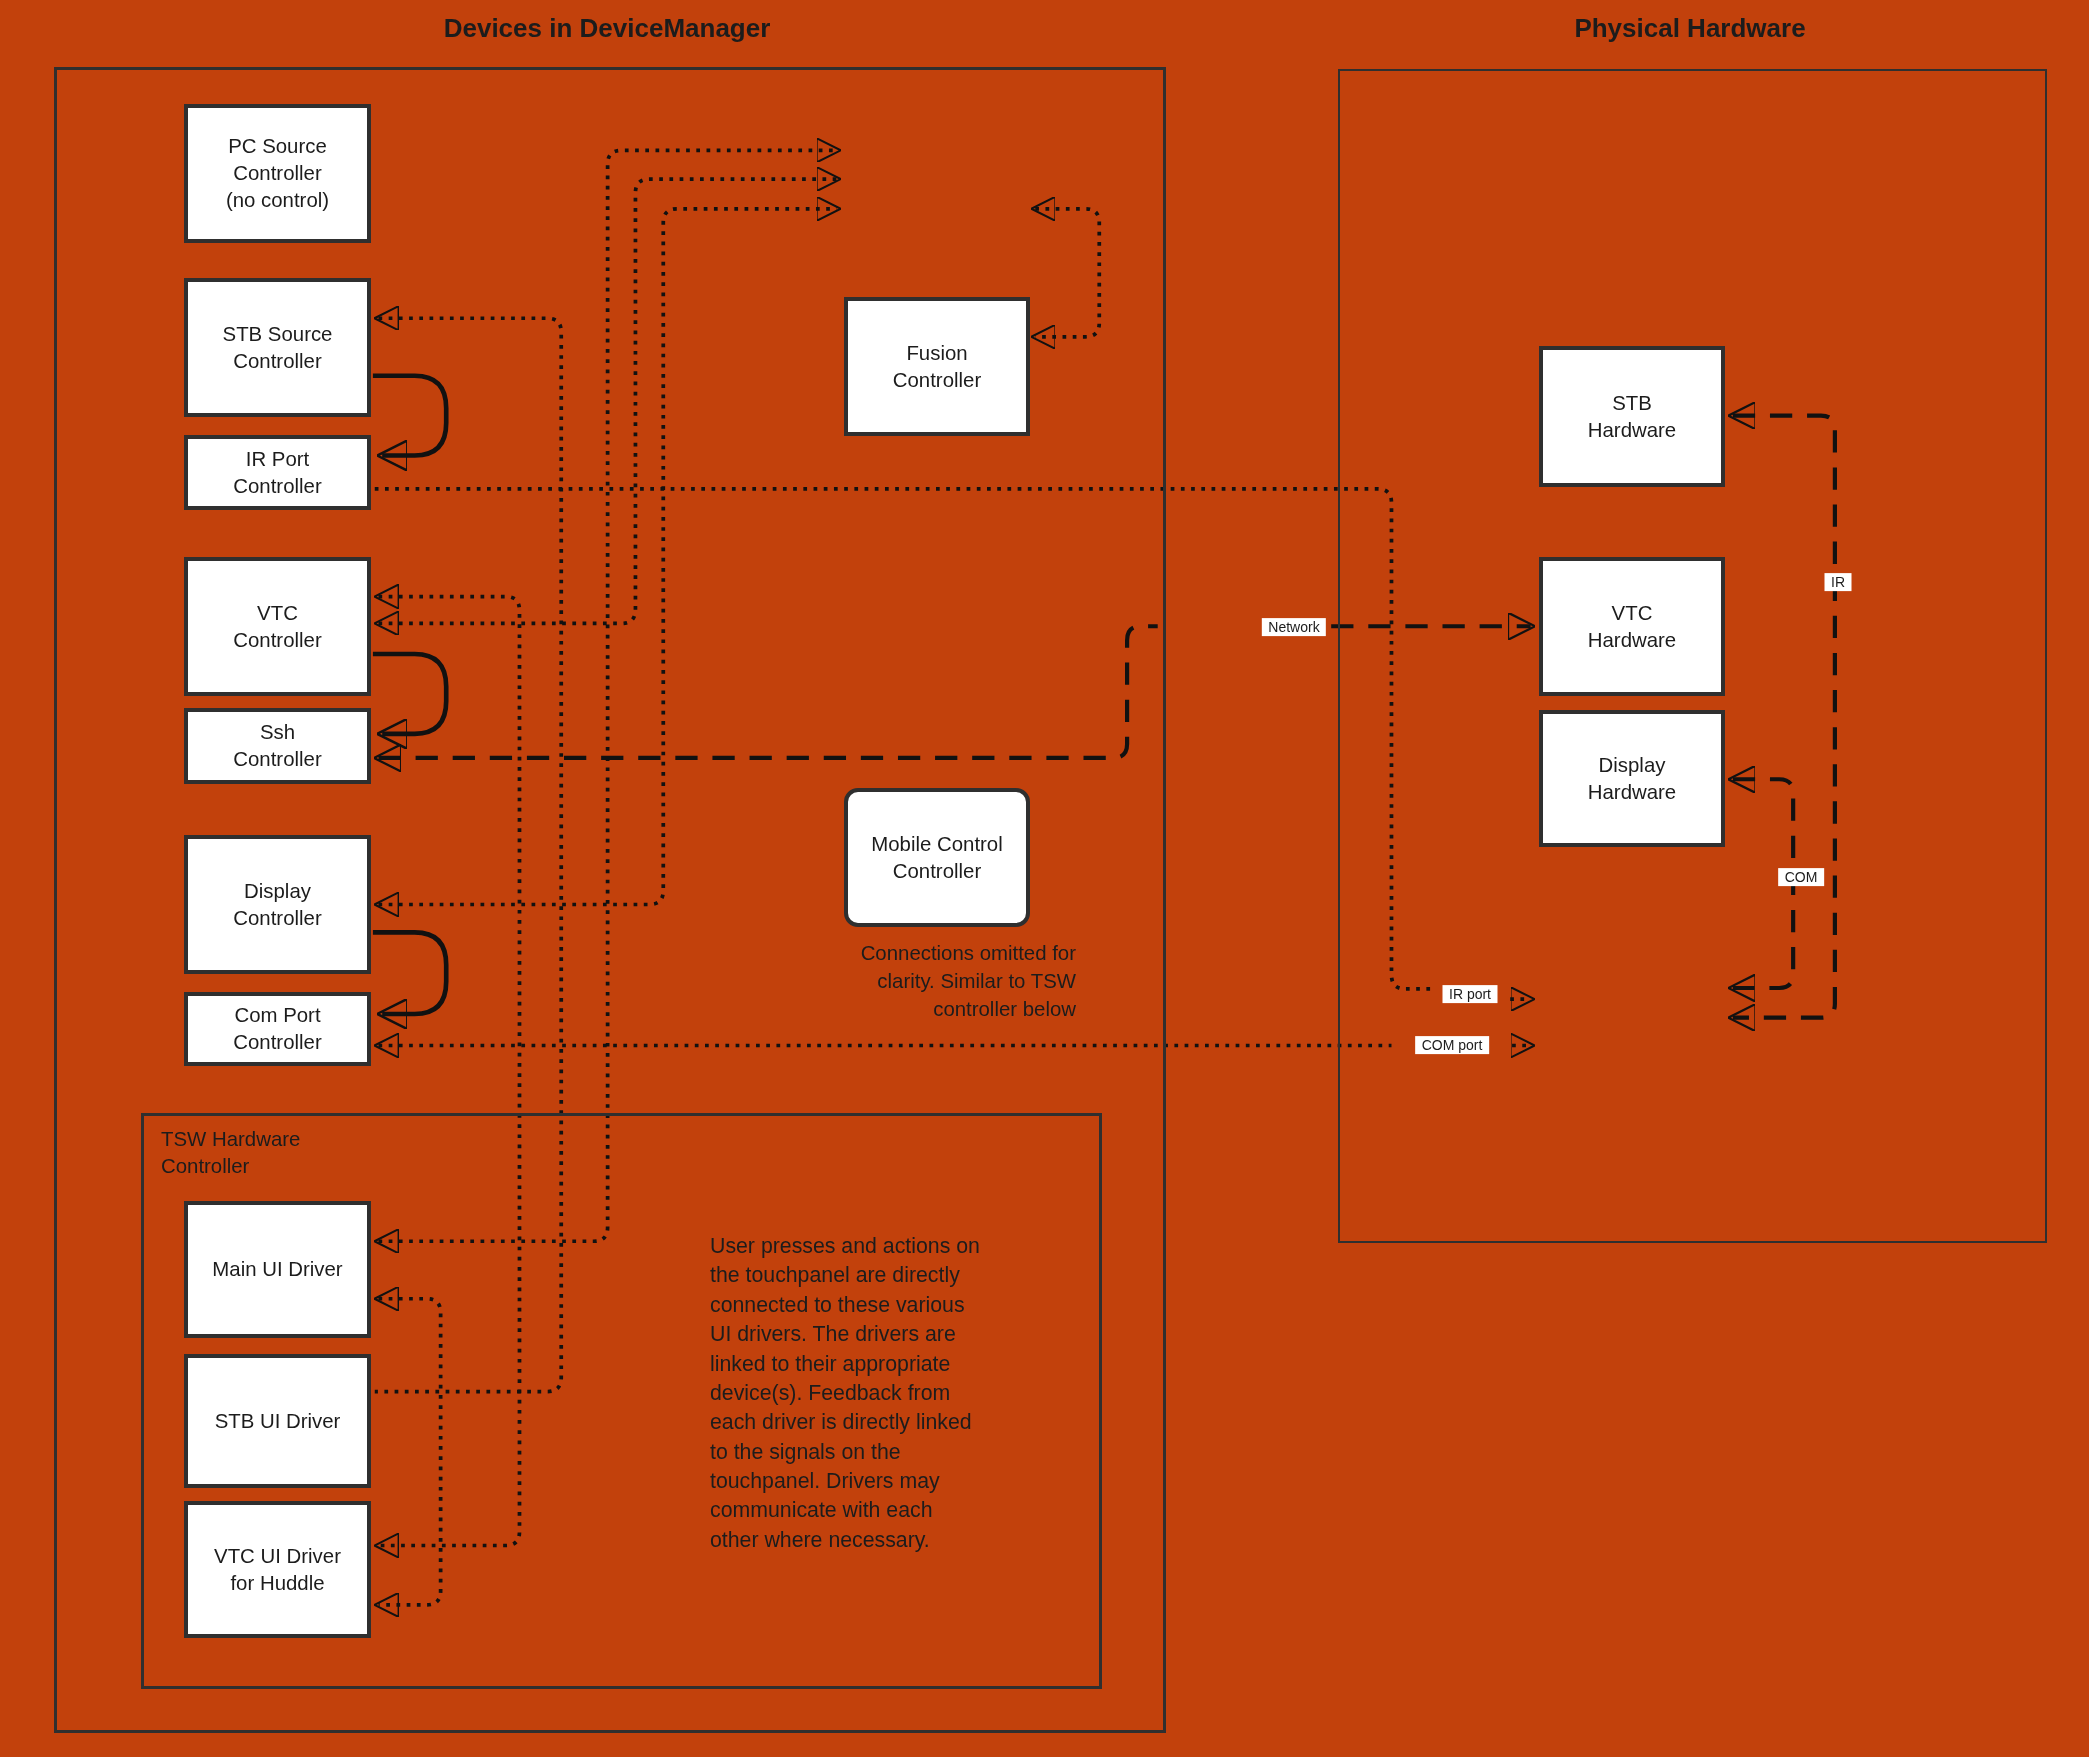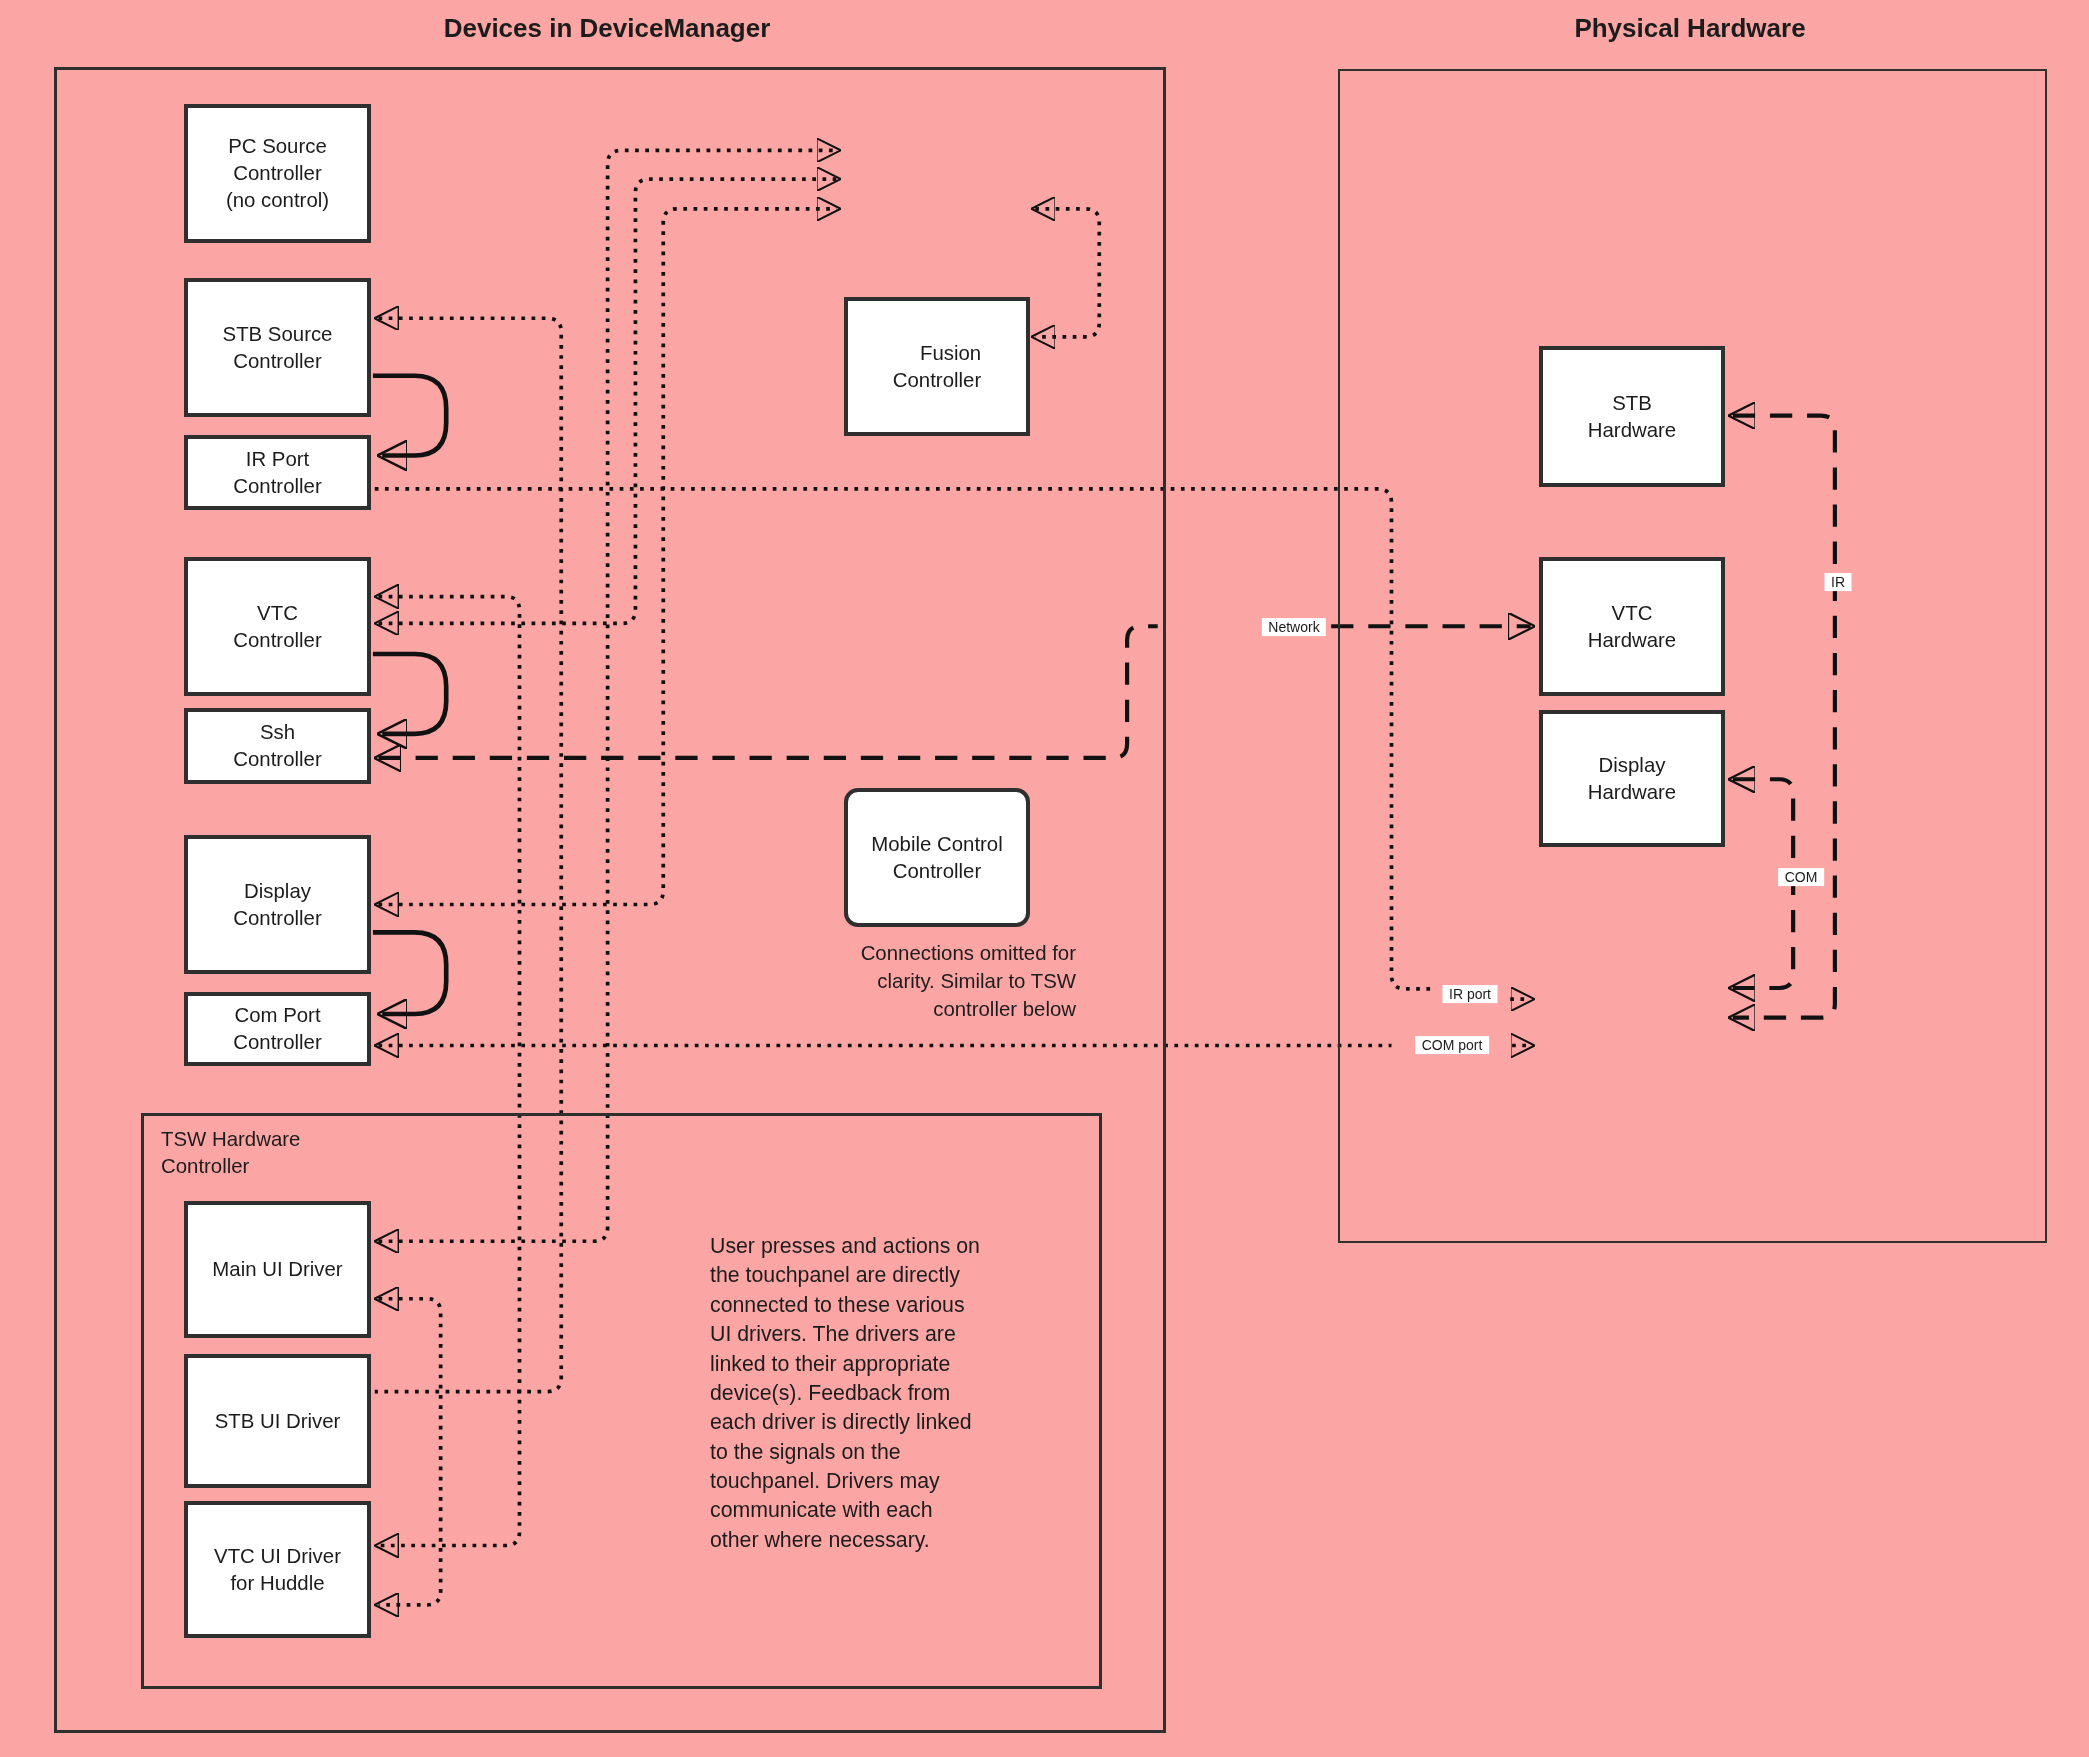--- a/index.html
+++ b/index.html
@@ -1,19 +1,19 @@
 <!DOCTYPE html>
 <html style="font-size:15px"><head>
 <meta charset="utf-8">
 <style>
   html,body{margin:0;padding:0;background:#ffffff;}
   .canvas{
     position:relative;
     width:2090px;height:1758px;
-    background:#fca5a5;
+    background:#c2410c;
     font-family:"Liberation Sans", sans-serif;
     color:#1c1c1c;
     overflow:hidden;
   }
   .container{
     position:absolute;
     border:3.7px solid #2f2f2f;
     background:transparent;
   }
   .container.thin{border-width:2.8px;}
@@ -111,21 +111,21 @@
   <div class="node" style="left:184px;top:435px;width:187px;height:75px;">IR Port
 Controller</div>
   <div class="node" style="left:184px;top:557px;width:187px;height:139px;">VTC
 Controller</div>
   <div class="node" style="left:184px;top:708px;width:187px;height:76px;">Ssh
 Controller</div>
   <div class="node" style="left:184px;top:835px;width:187px;height:139px;">Display
 Controller</div>
   <div class="node" style="left:184px;top:992px;width:187px;height:74px;">Com Port
 Controller</div>
-  <div class="node" style="left:844px;top:297px;width:186px;height:139px;text-align:right;">Fusion
+  <div class="node" style="left:844px;top:297px;width:186px;height:139px;">Fusion
 Controller</div>
   <div class="node" style="left:844px;top:788px;width:186px;height:139px;border-radius:14px;">Mobile Control
 Controller</div>
 
   <div class="node" style="left:184px;top:1354px;width:187px;height:134px;">STB UI Driver</div>
   <div class="node" style="left:184px;top:1201px;width:187px;height:137px;">Main UI Driver</div>
   <div class="node" style="left:184px;top:1501px;width:187px;height:137px;">VTC UI Driver
 for Huddle</div>
 
   <div class="node" style="left:1539px;top:346px;width:186px;height:141px;">STB

